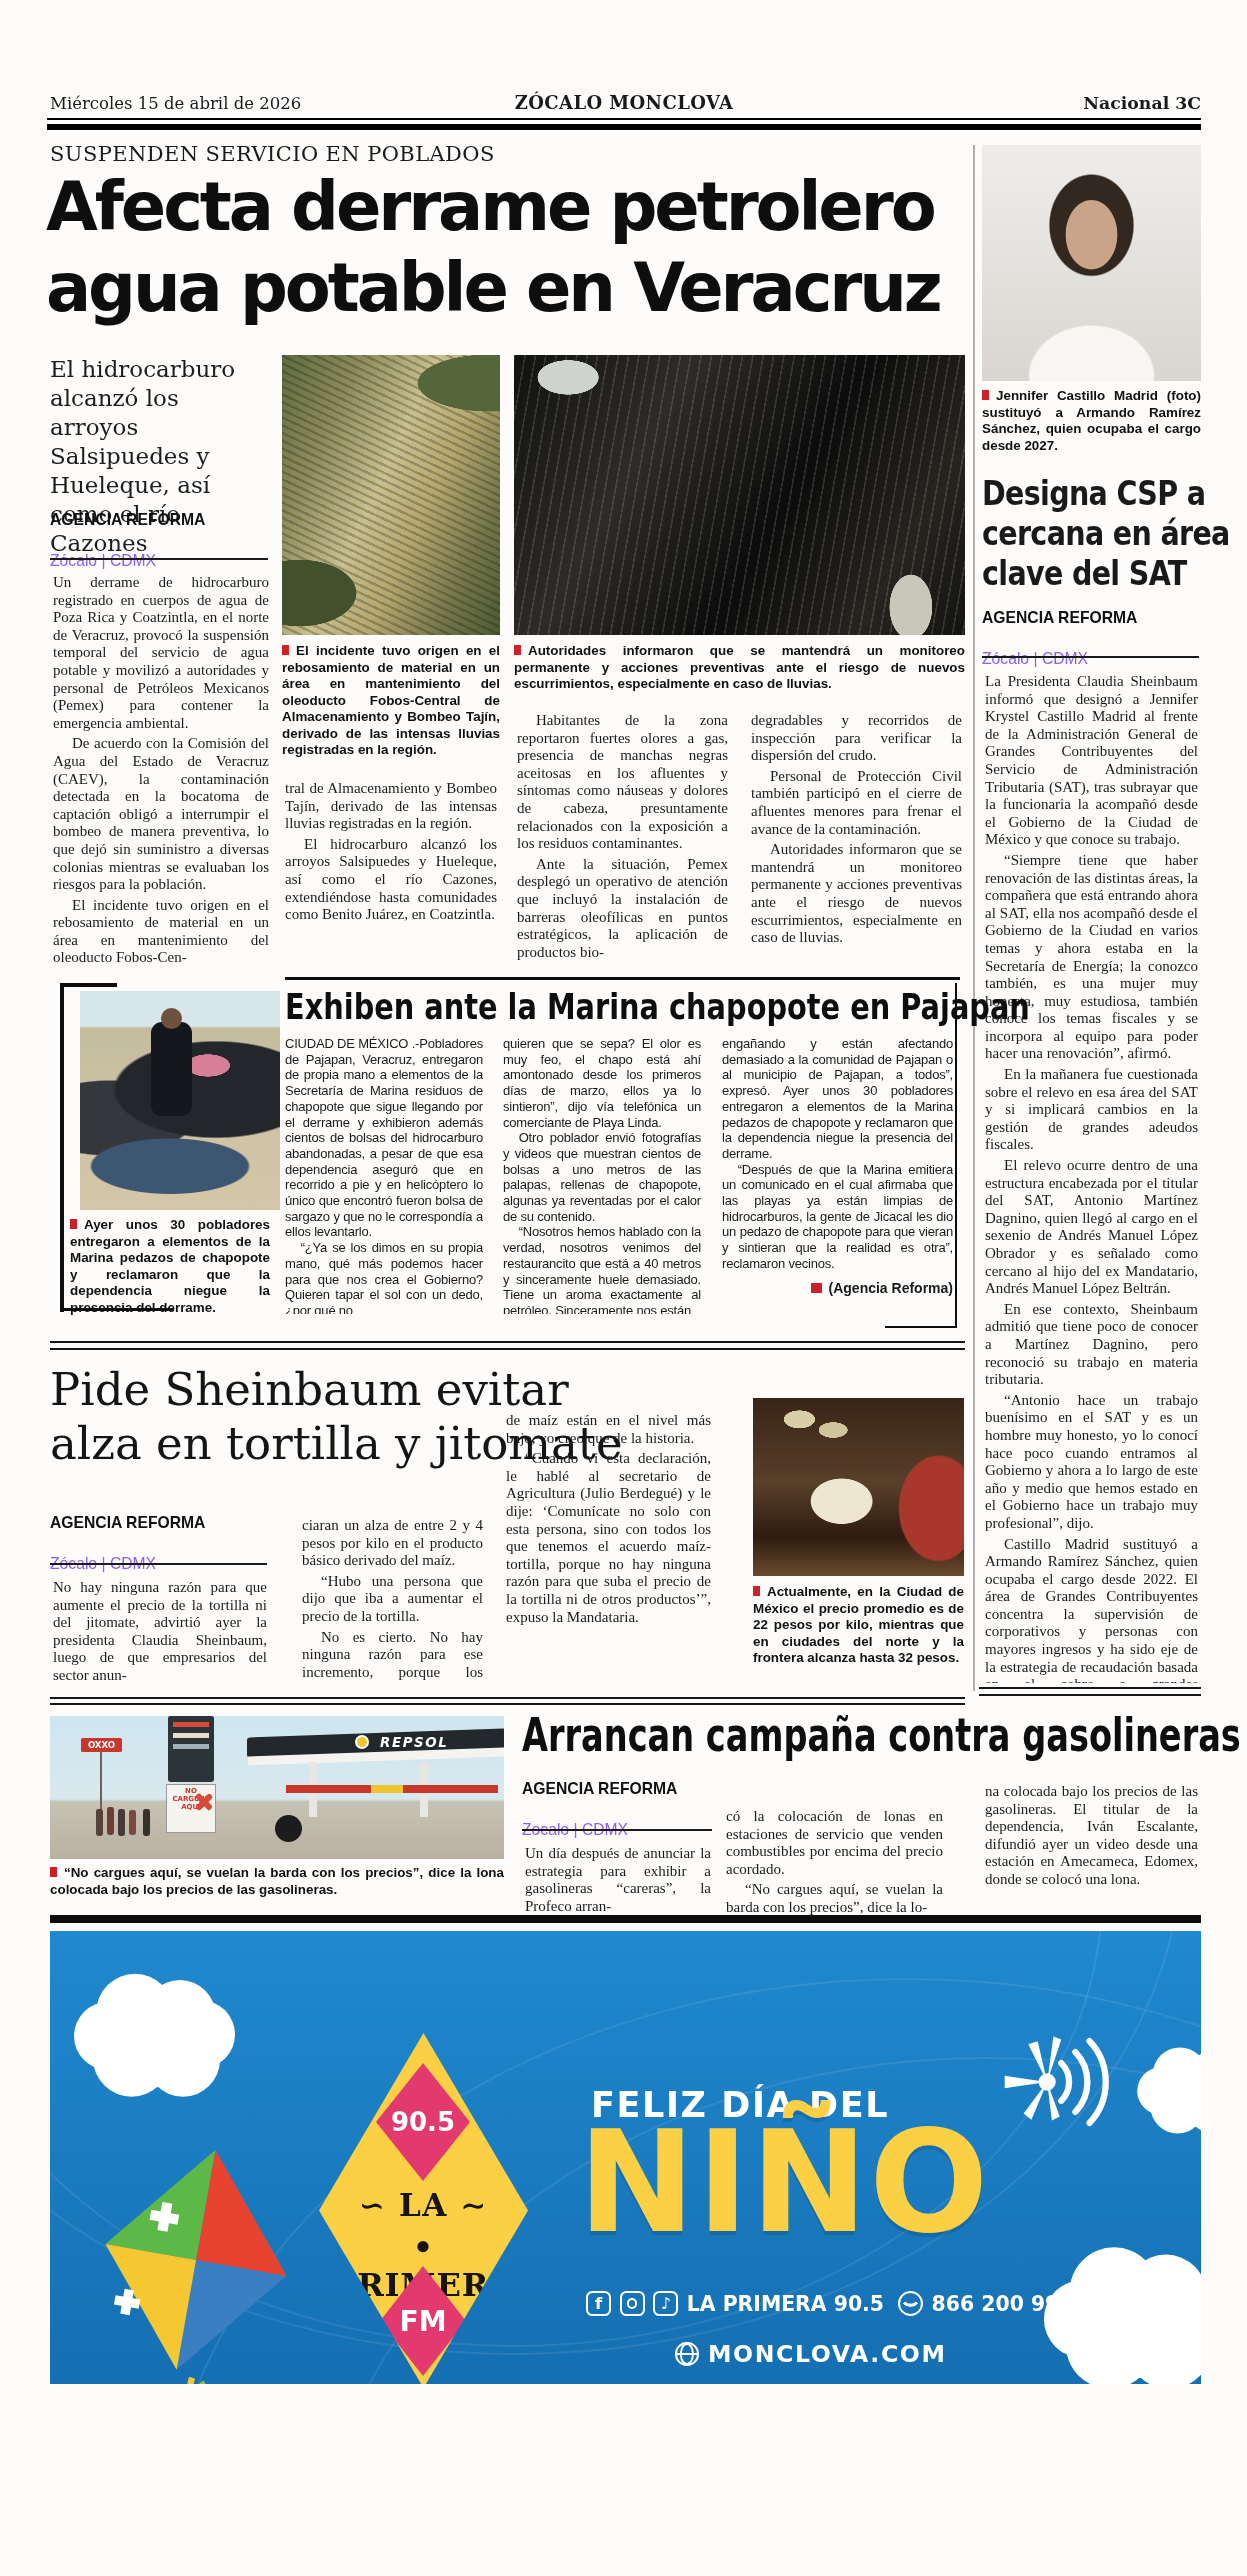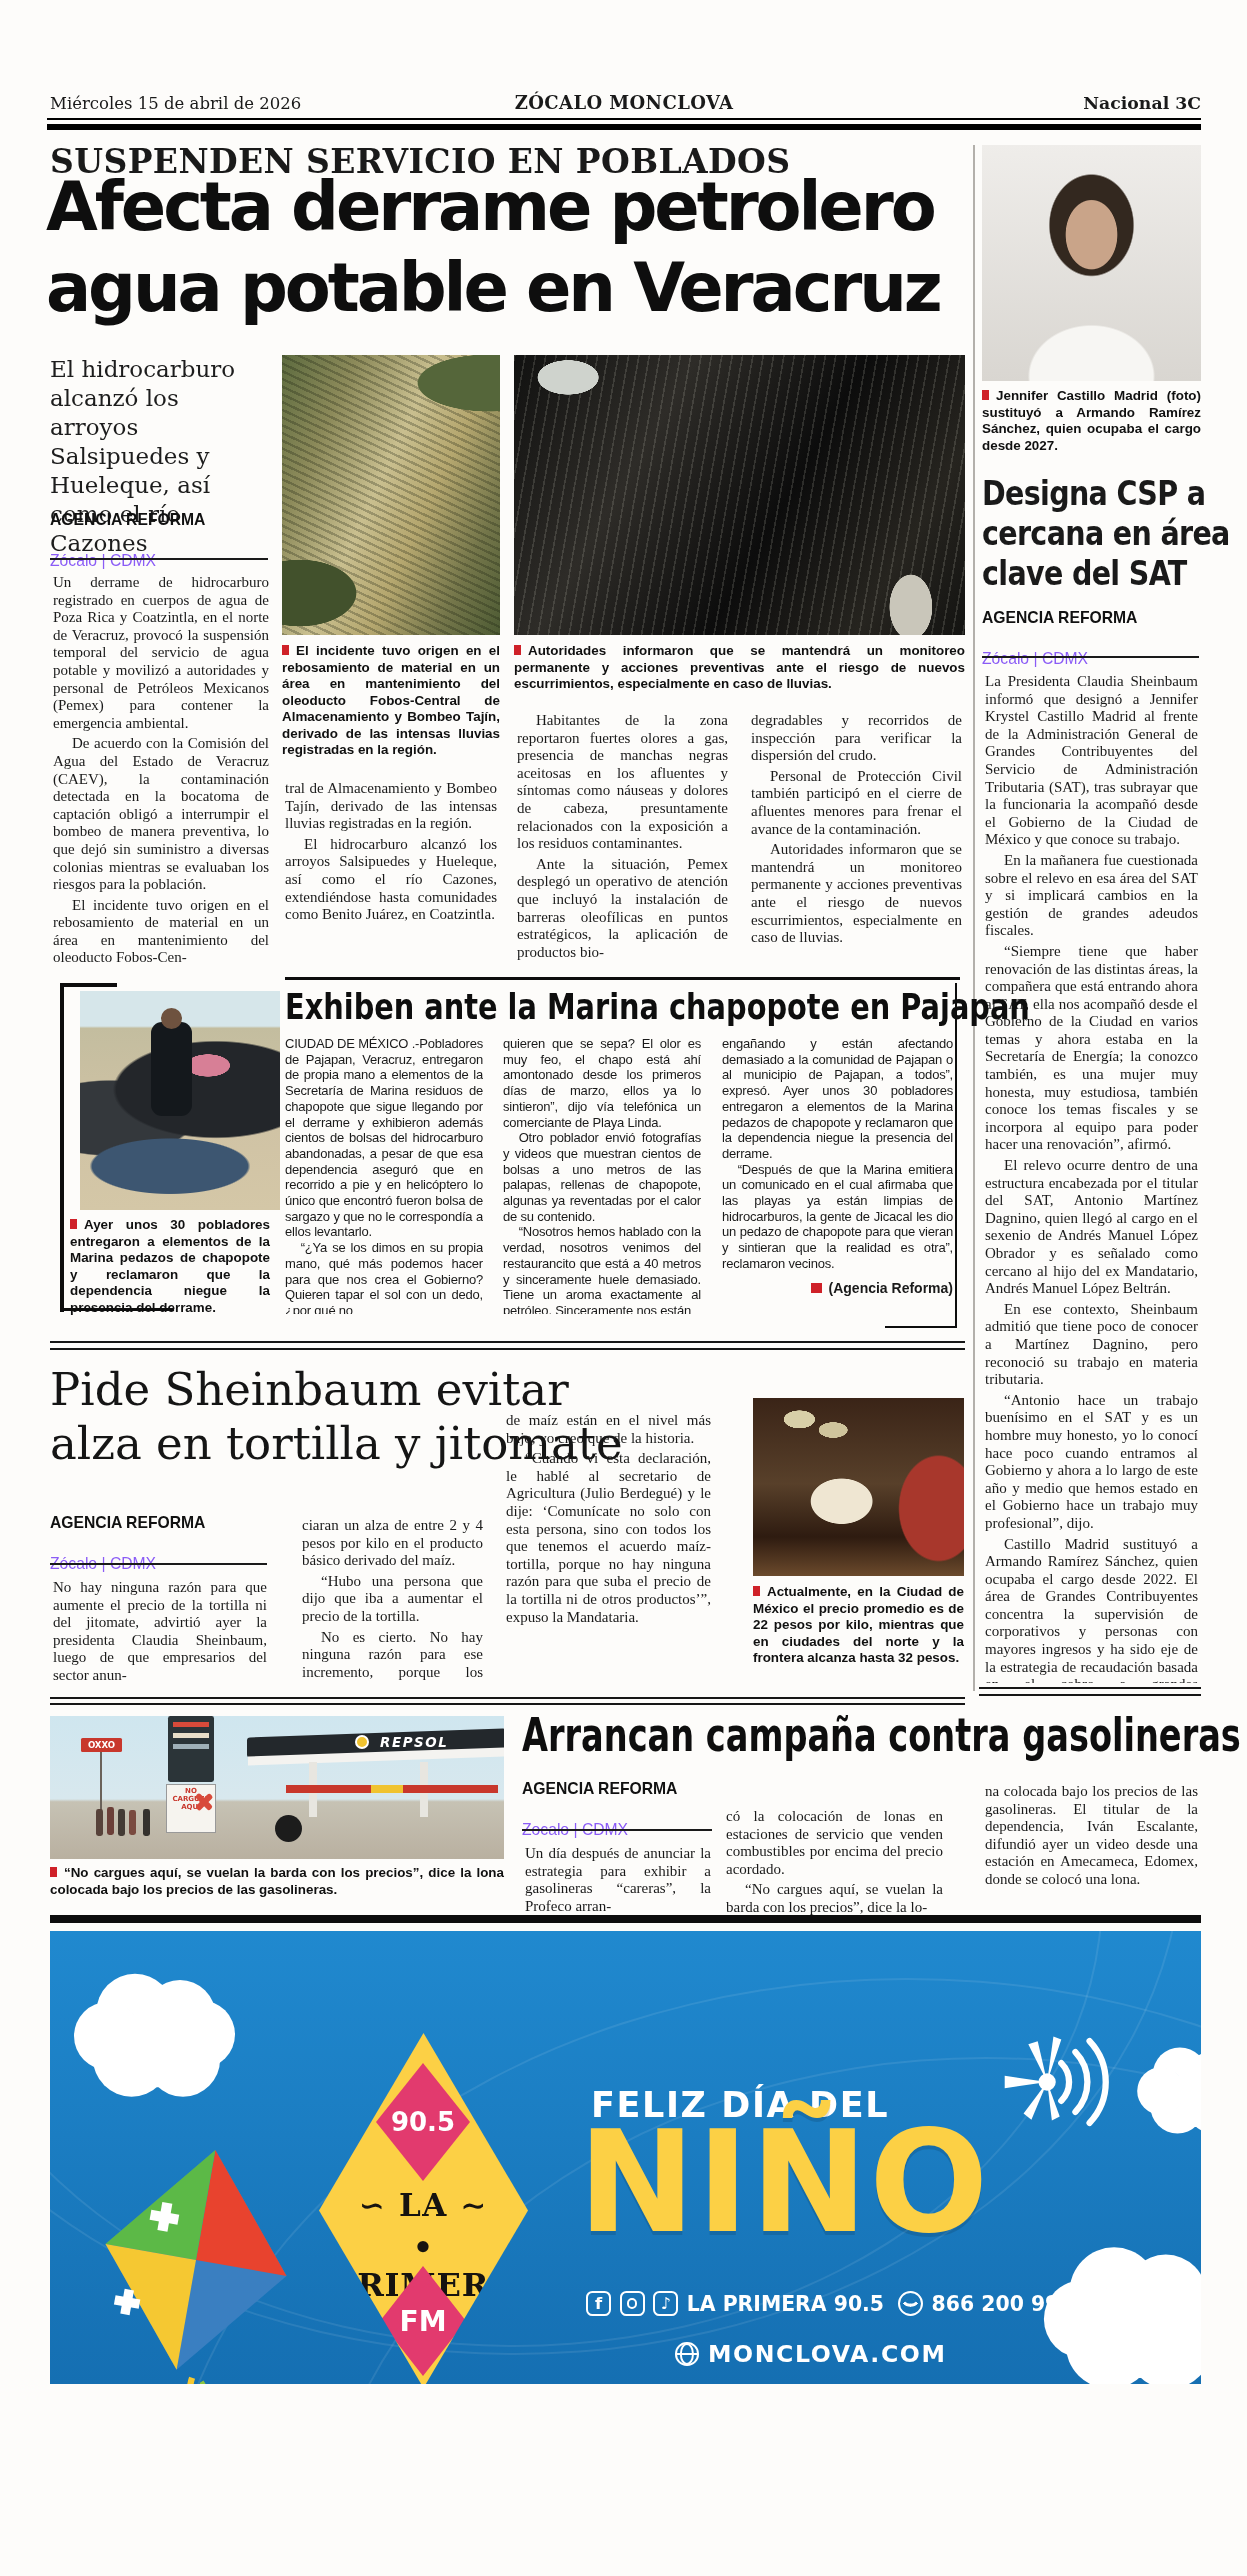--- a/index.html
+++ b/index.html
@@ -6,21 +6,21 @@
   html,body { background:#e9e7e2; }
   body { width:1248px; margin:0 auto; font-family:"Liberation Serif", serif; color:#1a1a1a; }
   #page { position:relative; width:1248px; height:2576px; background:#fdfcfa; overflow:hidden; }
   .abs { position:absolute; }
 
   .meta-date { font-family:"DejaVu Serif", serif; font-size:16.5px; }
   .masthead  { font-family:"DejaVu Serif", serif; font-weight:bold; font-size:18px; letter-spacing:0.4px; }
   .section-l { font-family:"DejaVu Serif", serif; font-weight:bold; font-size:17.3px; }
   .rule { background:#000; }
 
-  .kicker { font-family:"DejaVu Serif", serif; font-weight:bold; font-size:33px; letter-spacing:0.4px; }
+  .kicker { font-family:"DejaVu Serif", serif; font-weight:normal; font-size:21px; letter-spacing:0.4px; }
   .mainhead { font-family:"DejaVu Sans", sans-serif; font-weight:bold; font-size:67px; line-height:81px; letter-spacing:-3.1px; color:#0e0e0e; white-space:nowrap; }
   .deck { font-family:"DejaVu Serif", serif; font-size:23px; line-height:29px; color:#1d1d1d; }
 
   .byline { font-family:"Liberation Sans", sans-serif; font-weight:bold; font-size:15.7px; color:#111; }
   .dateline { font-family:Liberation Sans, sans-serif; font-size:15.7px; color:#8b5cf6;margin-top:19px; }
   .byrule { height:1.6px; background:#1a1a1a; }
 
   .paras { font-size:15px; line-height:17.6px; text-align:justify; overflow:hidden; }
   .paras p { margin:3px; }
   .paras p + p { text-indent:19px; }
@@ -148,22 +148,22 @@
   <div class="abs sat-headline" style="left:982px; top:473px;">
     <div>Designa CSP a</div>
     <div>cercana en área</div>
     <div>clave del SAT</div>
   </div>
   <div class="abs byline" style="left:982px; top:609px;">AGENCIA REFORMA</div>
   <div class="abs dateline" style="left:982px; top:631px;">Zócalo | CDMX</div>
   <div class="abs byrule" style="left:982px; top:656px; width:217px;"></div>
   <div class="abs paras" style="left:982px; top:670px; width:219px; height:1013px;">
       <p>La Presidenta Claudia Sheinbaum informó que designó a Jennifer Krystel Castillo Madrid al frente de la Administración General de Grandes Contribuyentes del Servicio de Administración Tributaria (SAT), tras subrayar que la funcionaria la acompañó desde el Gobierno de la Ciudad de México y que conoce su trabajo.</p>
+      <p>“Siempre tiene que haber renovación de las distintas áreas, la compañera que está entrando ahora al SAT, ella nos acompañó desde el Gobierno de la Ciudad en varios temas y ahora estaba en la Secretaría de Energía; la conozco también, es una mujer muy honesta, muy estudiosa, también conoce los temas fiscales y se incorpora al equipo para poder hacer una renovación”, afirmó.</p>
       <p>En la mañanera fue cuestionada sobre el relevo en esa área del SAT y si implicará cambios en la gestión de grandes adeudos fiscales.</p>
-      <p>“Siempre tiene que haber renovación de las distintas áreas, la compañera que está entrando ahora al SAT, ella nos acompañó desde el Gobierno de la Ciudad en varios temas y ahora estaba en la Secretaría de Energía; la conozco también, es una mujer muy honesta, muy estudiosa, también conoce los temas fiscales y se incorpora al equipo para poder hacer una renovación”, afirmó.</p>
       <p>El relevo ocurre dentro de una estructura encabezada por el titular del SAT, Antonio Martínez Dagnino, quien llegó al cargo en el sexenio de Andrés Manuel López Obrador y es señalado como cercano al hijo del ex Mandatario, Andrés Manuel López Beltrán.</p>
       <p>En ese contexto, Sheinbaum admitió que tiene poco de conocer a Martínez Dagnino, pero reconoció su trabajo en materia tributaria.</p>
       <p>“Antonio hace un trabajo buenísimo en el SAT y es un hombre muy honesto, yo lo conocí hace poco cuando entramos al Gobierno y ahora a lo largo de este año y medio que hemos estado en el Gobierno hace un trabajo muy profesional”, dijo.</p>
       <p>Castillo Madrid sustituyó a Armando Ramírez Sánchez, quien ocupaba el cargo desde 2022. El área de Grandes Contribuyentes concentra la supervisión de corporativos y personas con mayores ingresos y ha sido eje de la estrategia de recaudación basada en el cobro a grandes contribuyentes.</p>
     </div>
   <div class="abs drule" style="left:979px; top:1687px; width:222px;"></div>
   <div class="abs drule" style="left:979px; top:1694px; width:222px;"></div>
 
   <div class="abs" style="left:60px; top:983px; width:3.9px; height:329px; background:#0d0d0d;"></div>
   <div class="abs" style="left:60px; top:983px; width:57px; height:3.9px; background:#0d0d0d;"></div>

